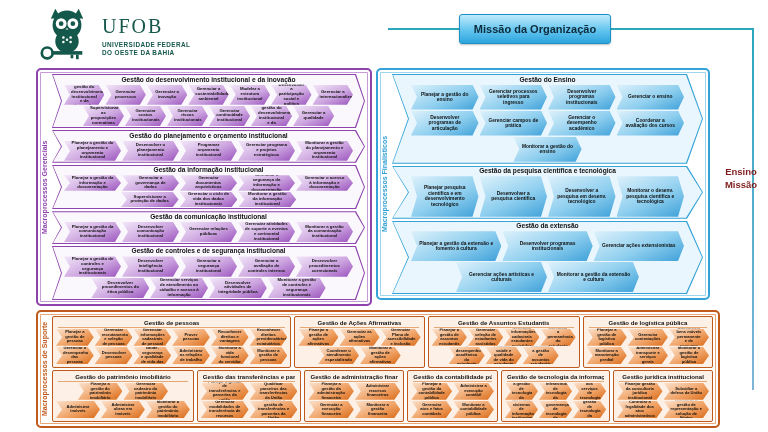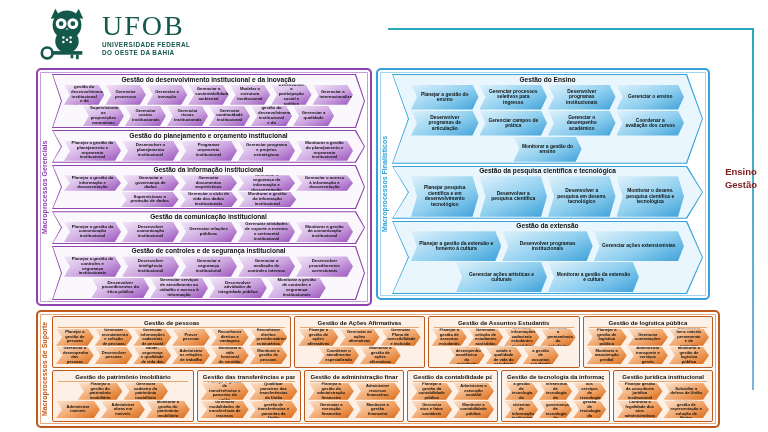--- a/index.html
+++ b/index.html
@@ -1,21 +1,21 @@
 <!DOCTYPE html>
 <html><head>
 <meta charset="utf-8">
 <style>
   html,body{margin:0;padding:0;background:#fff;font-family:"Liberation Sans",sans-serif;}
   .page{position:relative;width:768px;height:432px;background:#fff;overflow:hidden;}
 
   
   .logo{position:absolute;left:40px;top:6px;display:flex;align-items:center;gap:8px;}
   .logo-text{display:flex;flex-direction:column;}
-  .logo-acronym{font-family:"Liberation Serif",serif;font-size:28px;line-height:30px;color:#14574b;letter-spacing:2px;}
+  .logo-acronym{font-family:"Liberation Serif",serif;font-size:20px;line-height:30px;color:#14574b;letter-spacing:2px;}
   .logo-sub{font-size:6.4px;font-weight:bold;color:#14574b;letter-spacing:.4px;line-height:1.25;}
   .mission-line{position:absolute;left:388px;top:28px;width:366px;height:2px;background:#2aa7bd;}
   .vline{position:absolute;left:752px;top:28px;width:2px;height:362px;background:linear-gradient(#2aa7bd,#7fb4d8);}
   .mission-box{position:absolute;left:459px;top:14px;width:150px;height:28px;border:1px solid #1b91c7;border-radius:3px;
     background:linear-gradient(180deg,#bfeafb 0%,#62c4ef 55%,#2da5dd 100%);
     display:flex;align-items:center;justify-content:center;font-weight:bold;font-size:11px;color:#0d2b3a;
     box-shadow:0 1px 2px rgba(0,0,0,.25);}
   .valor{position:absolute;left:716px;top:166px;width:50px;text-align:center;color:#7f1d1d;font-weight:bold;font-size:9.5px;line-height:1.35;}
 
   
@@ -86,24 +86,25 @@
     </svg>
     <div class="logo-text">
       <div class="logo-acronym">UFOB</div>
       <div class="logo-sub">UNIVERSIDADE FEDERAL</div>
       <div class="logo-sub">DO OESTE DA BAHIA</div>
     </div>
   </div>
 
   <div class="mission-line"></div>
   <div class="vline"></div>
+  <div class="mission-box">Missão da Organização</div>
 
   <div class="valor">
     <div>Ensino</div>
-    <div>Gestão</div>
+    <div>Missão</div>
   </div>
 
   <section class="panel p-purple" id="panel-gerenciais">
     <div class="side-label">Macroprocessos Gerenciais</div>
     <div class="panel-blocks" id="blocks-gerenciais">
         <div class="banner chev" style="flex: 56 1 0px;">
           <div class="b-outer"></div>
           <div class="b-inner"></div>
           <div class="b-content">
             <div class="b-title">Gestão do desenvolvimento institucional e da inovação</div>

